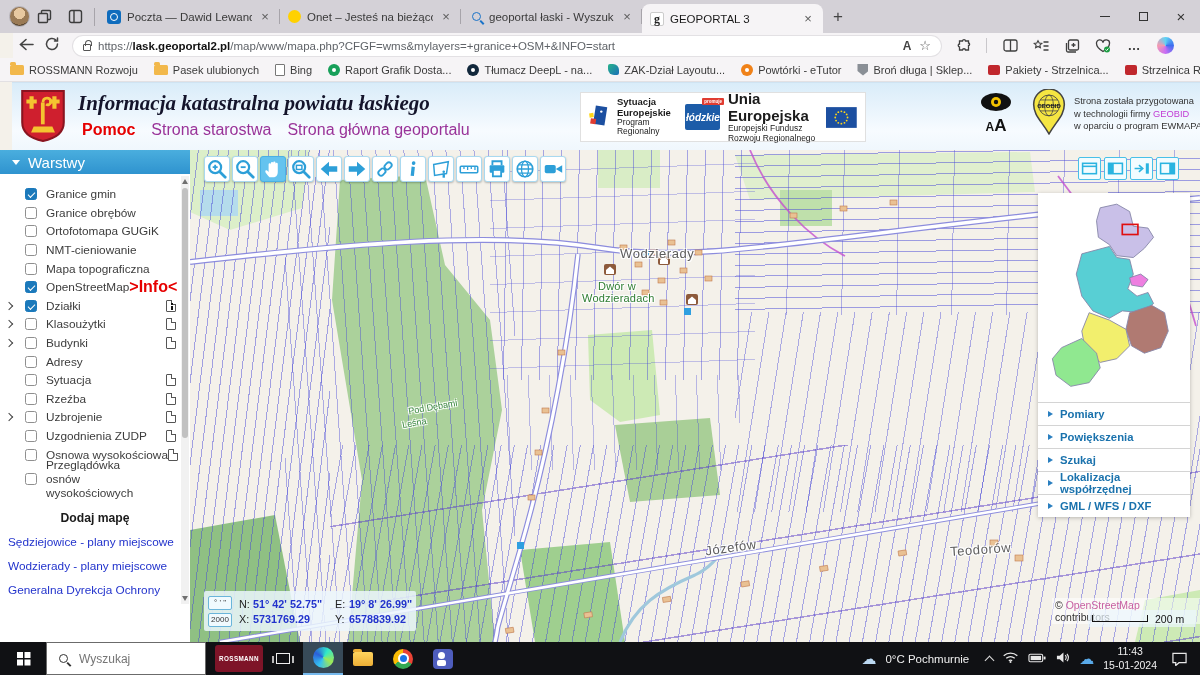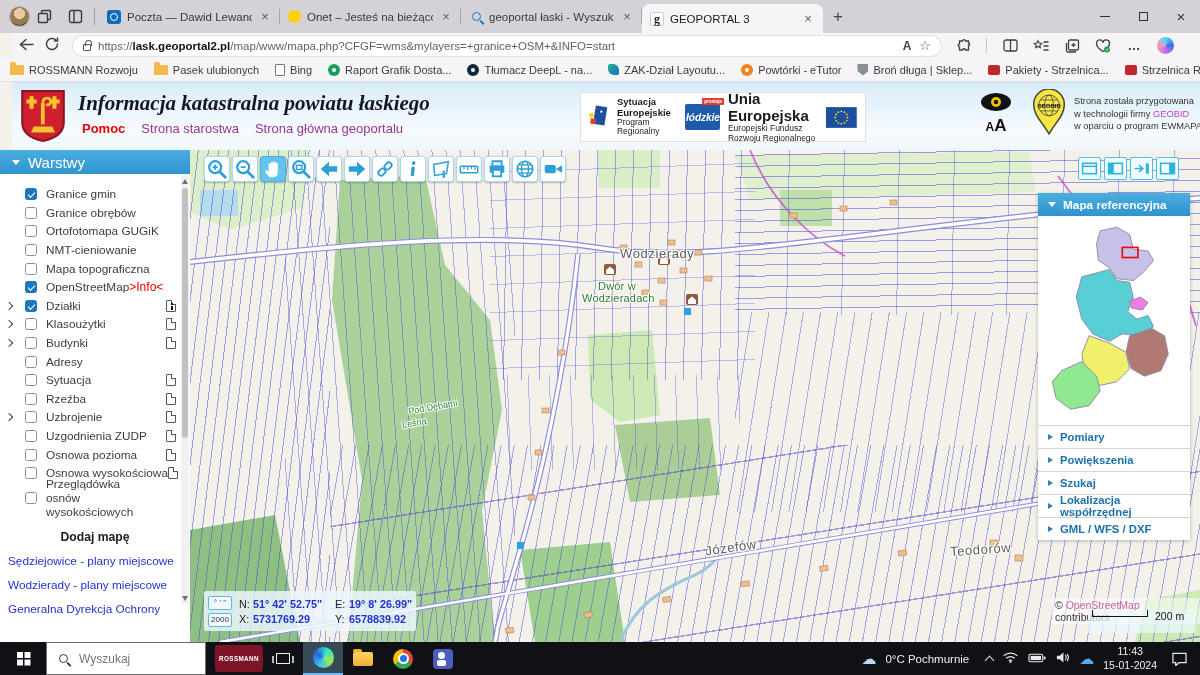--- a/index.html
+++ b/index.html
@@ -62,21 +62,21 @@
   .teal-d{width:11px;height:11px;background:linear-gradient(135deg,#27b38a,#1a6fb8);border-radius:2px 6px 2px 6px;display:inline-block}
   .shield-ic{width:11px;height:12px;background:#8a8f96;clip-path:polygon(0 0,100% 0,100% 62%,50% 100%,0 62%);display:inline-block}
   .redb{width:12px;height:10px;background:#c0272d;border-radius:2px;display:inline-block}
 
   
   .siteheader{position:absolute;left:12px;top:82px;width:1200px;height:88px;
     background:linear-gradient(#d9ecf9,#f7fbff 55%,#e8f3fb);border-top:1px solid #cfe3f2}
   .crest{position:absolute;left:8px;top:6px}
   .h-title{position:absolute;left:66px;top:8px;font-family:"Liberation Serif",serif;font-style:italic;font-weight:bold;
     font-size:21px;color:#14142b}
-  .h-links{position:absolute;left:70px;top:38px;font-size:13px;display:flex;gap:16px}
+  .h-links{position:absolute;left:70px;top:38px;font-size:16px;display:flex;gap:16px}
   .h-links .pomoc{color:#e60000;font-weight:bold}
   .h-links .purp{color:#993399}
   .eu-banner{position:absolute;left:568px;top:9px;width:286px;height:50px;background:#fff;border:1px solid #e0e0e0;
     display:flex;align-items:center;padding:0 8px;gap:8px}
   .fe-txt{font-size:8.5px;line-height:1.1;color:#1b1b1b}
   .fe-txt b{font-size:9.5px}
   .lodz{width:46px;height:26px;background:#1c5ca8;border-radius:2px;color:#fff;font-style:italic;font-weight:bold;
     font-size:10px;display:flex;align-items:center;justify-content:flex-end;position:relative}
   .lodz .tag{position:absolute;top:-6px;right:-4px;background:#e03c31;color:#fff;font-size:4.5px;font-style:normal;
     padding:1px 2px;border-radius:1px}
@@ -99,21 +99,21 @@
   .s-header .s-ttl{color:#fff;font-weight:normal;font-size:15px}
   .s-body{padding-top:11px}
   .row{display:flex;align-items:center;height:18.6px;position:relative;padding-left:6px}
   .row.tall{height:31px}
   .chv{position:absolute;left:6px;top:6px;width:6px;height:6px;border-top:1.6px solid #444;border-right:1.6px solid #444;transform:rotate(45deg)}
   .cb{width:12px;height:12px;border:1px solid #8f8f8f;border-radius:2.5px;background:#fff;margin-left:19px;margin-right:9px;flex:none;position:relative}
   .cb.on{background:#1b79bb;border-color:#1b79bb}
   .cb.on::after{content:'';position:absolute;left:2.2px;top:2.8px;width:6px;height:3px;border-left:1.8px solid #fff;border-bottom:1.8px solid #fff;transform:rotate(-45deg)}
   .lbl{font-size:11.8px;color:#3c3c3c;white-space:nowrap}
   .row.tall .lbl{white-space:normal;width:108px;line-height:1.2}
-  .suffix{font-size:12px;color:#e60000;margin-left:0;font-weight:normal}
+  .suffix{font-size:16px;color:#e60000;margin-left:0;font-weight:bold}
   .doc{margin-left:auto;margin-right:14px;width:10px;height:12px;background:#fff;border:1.1px solid #555;border-radius:1px;position:relative;flex:none}
   .doc::before{content:'';position:absolute;right:-1px;top:-1px;width:4px;height:4px;background:#fff;border-left:1.1px solid #555;border-bottom:1.1px solid #555}
   .doc.info::after{content:'';position:absolute;left:3.5px;top:2.5px;width:2px;height:2px;background:#111;box-shadow:0 3px 0 0 #111,0 5px 0 0 #111}
   .addmap-t{text-align:center;font-weight:bold;font-size:12.2px;color:#1b1b1b;margin:16px 0 4px}
   .addlink{font-size:11.8px;color:#2233cc;margin:10px 0 0 8px}
   .s-scroll{position:absolute;right:1px;top:26px;width:8px;height:428px;background:#f1f1f1}
   .s-scroll .up,.s-scroll .dn{position:absolute;left:1px;width:0;height:0;border-left:3px solid transparent;border-right:3px solid transparent}
   .s-scroll .up{top:3px;border-bottom:5px solid #707070}
   .s-scroll .dn{bottom:3px;border-top:5px solid #707070}
   .s-scroll .thumb{position:absolute;left:1px;top:12px;width:6px;height:250px;background:#c1c1c1;border-radius:3px}
@@ -152,22 +152,22 @@
   .coordbox{position:absolute;left:14px;top:441px;width:212px;height:40px;z-index:5;background:rgba(235,246,253,.85);
     border-radius:2px;display:flex;align-items:center;padding:0 4px}
   .cchips{display:flex;flex-direction:column;gap:3px;margin-right:7px}
   .cchip{width:24px;height:14px;background:#f0fafe;border:1px solid #6ab5da;border-radius:2px;font-size:8px;color:#333;
     display:flex;align-items:center;justify-content:center}
   .cgrid{display:grid;grid-template-columns:14px 82px 14px 72px;row-gap:3px;font-size:10.8px;align-items:center}
   .cgrid .cl{color:#222}
   .cgrid .cv{color:#2233cc;font-weight:bold}
   .attrib{position:absolute;left:862px;top:448px;z-index:5;font-size:10.5px;color:#333;background:rgba(255,255,255,.55);padding:1px 3px}
   .attrib .osm{color:#c75fa1}
-  .scalechip{position:absolute;left:898px;top:460px;width:108px;height:23px;z-index:5;background:rgba(235,246,253,.7);
-    display:flex;align-items:flex-start;padding:0 4px}
+  .scalechip{position:absolute;left:898px;top:460px;width:108px;height:17px;z-index:5;background:rgba(235,246,253,.7);
+    display:flex;align-items:center;padding:0 4px}
   .sline{width:56px;height:7px;border-left:1.6px solid #111;border-right:1.6px solid #111;border-bottom:1.6px solid #111;margin-right:7px}
   .stext{font-size:10.5px;color:#111}
 
   
   .taskbar{position:absolute;left:0;top:642px;width:1200px;height:33px;background:#101114;display:flex;align-items:center;color:#eee}
   .tstart{width:46px;height:33px;display:flex;align-items:center;justify-content:center}
   .wlogo{width:6px;height:6px;background:#fff;box-shadow:7.5px 0 0 #fff,0 7.5px 0 #fff,7.5px 7.5px 0 #fff;margin:-7px 0 0 -7px}
   .tsearch{width:160px;height:33px;background:#fff;display:flex;align-items:center;padding-left:12px;border:1px solid #6b6b6b}
   .tsearch .mag2{width:9px;height:9px;border:1.6px solid #333;border-radius:50%;position:relative;margin-right:9px;flex:none}
   .tsearch .mag2::after{content:'';position:absolute;width:1.6px;height:5px;background:#333;left:8px;top:7px;transform:rotate(-45deg)}
@@ -498,25 +498,20 @@
           </div>
         <div class="row">
             <span class="chv"></span>
             <span class="cb"></span>
             <span class="lbl">Uzbrojenie</span>
             <span class="doc"></span>
           </div>
         <div class="row">
             <span class="cb"></span>
             <span class="lbl">Uzgodnienia ZUDP</span>
-            <span class="doc"></span>
-          </div>
-        <div class="row">
-            <span class="cb"></span>
-            <span class="lbl">Osnowa pozioma</span>
             <span class="doc"></span>
           </div>
         <div class="row">
             <span class="cb"></span>
             <span class="lbl">Osnowa wysokościowa</span>
             <span class="doc"></span>
           </div>
         <div class="row tall">
             <span class="cb"></span>
             <span class="lbl">Przeglądówka osnów wysokościowych</span>
@@ -733,24 +728,20 @@
           </div>
         <div class="wbtn">
             <svg width="19" height="19" viewBox="0 0 22 22">
               <rect x="3" y="5" width="16" height="12" fill="none" stroke="#2ab4e0" stroke-width="1.8"></rect>
               <rect x="13" y="5" width="6" height="12" fill="#2ab4e0"></rect>
             </svg>
           </div>
       </div>
 
       <div class="rpanel">
-        <div class="r-header">
-          <span class="cardown"></span>
-          <span class="r-ttl">Mapa referencyjna</span>
-        </div>
         <div class="refmap">
           <svg width="138" height="200" viewBox="0 0 150 212">
             <g stroke="#8888aa" stroke-width="1">
               <polygon points="60,8 78,4 92,12 96,28 112,30 118,40 108,52 96,62 78,60 70,48 58,40 56,22" fill="#c9c0e8"></polygon>
               <polygon points="40,58 70,50 78,62 92,64 96,80 90,96 100,104 112,100 118,112 106,122 84,120 70,128 52,120 40,104 34,80" fill="#58cfd4"></polygon>
               <polygon points="92,84 104,80 112,86 106,94 94,92" fill="#ee7fe0"></polygon>
               <polygon points="92,122 116,114 130,122 134,142 126,160 108,166 94,158 88,140" fill="#b07a72"></polygon>
               <polygon points="48,122 70,130 88,140 92,158 78,172 60,176 44,164 40,142" fill="#f2ef6d"></polygon>
               <polygon points="18,160 40,150 56,166 60,182 48,198 28,202 12,190 8,172" fill="#90e890"></polygon>
             </g>

